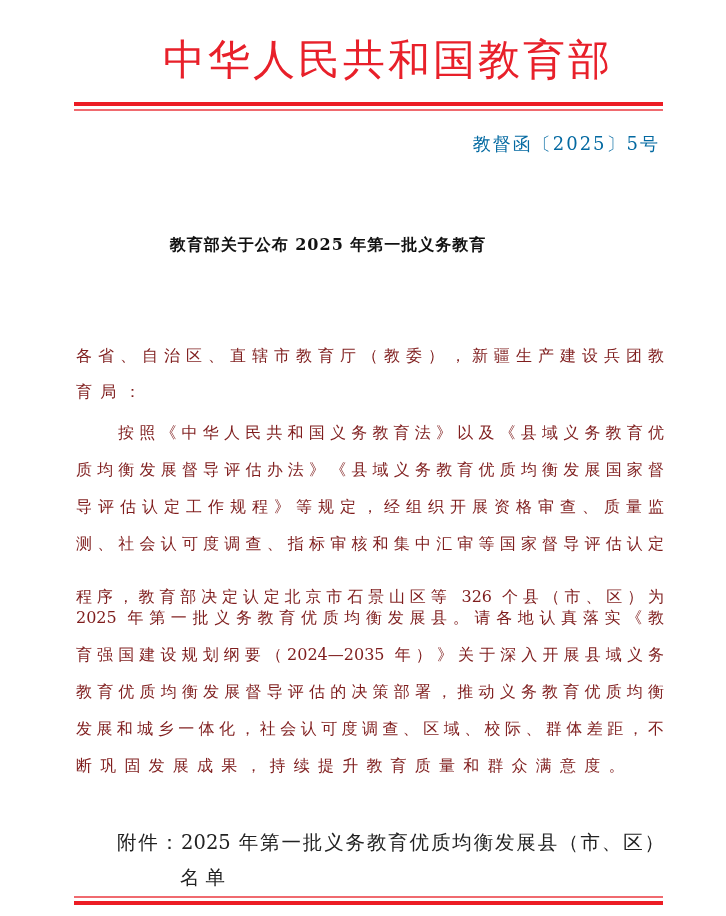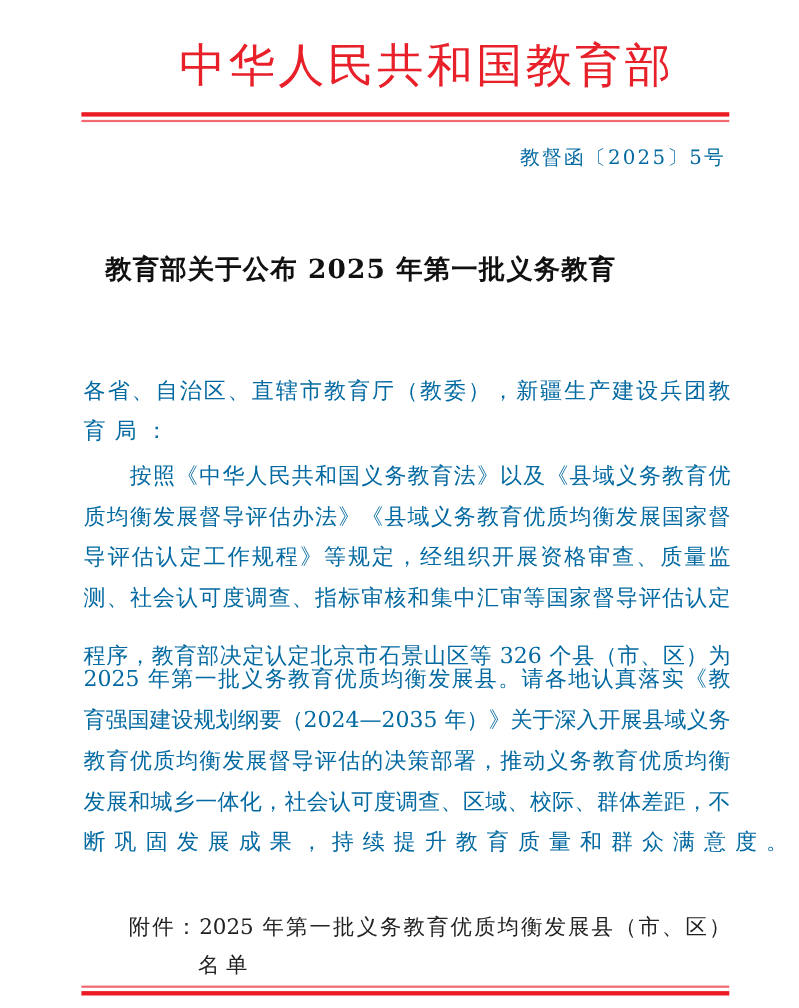--- a/index.html
+++ b/index.html
@@ -45,37 +45,37 @@
     line-height: 28px;
     letter-spacing: 2px;
     color: #0369a1;
   }
   .title {
     position: absolute;
     left: 0;
     width: 656px;
     text-align: center;
     font-weight: bold;
-    font-size: 24px;
+    font-size: 16px;
     line-height: 48px;
     color: #111;
     letter-spacing: 1px;
   }
   .title .line { display: block; }
   .body-line {
     position: absolute;
     left: 76px;
     width: 588px;
     height: 37px;
     line-height: 37px;
-    font-size: 20px;
+    font-size: 16px;
     text-align: justify;
     text-align-last: justify;
     white-space: nowrap;
-    color: #0369a1;
+    color: #7f1d1d;
   }
   .body-line.indent { left: 118px; width: 546px; }
   .body-line.short { text-align-last: left; letter-spacing: 8.2px; }
   .attach-line {
     position: absolute;
     left: 117px;
     width: 547px;
     height: 36px;
     line-height: 36px;
     font-size: 19.5px;

